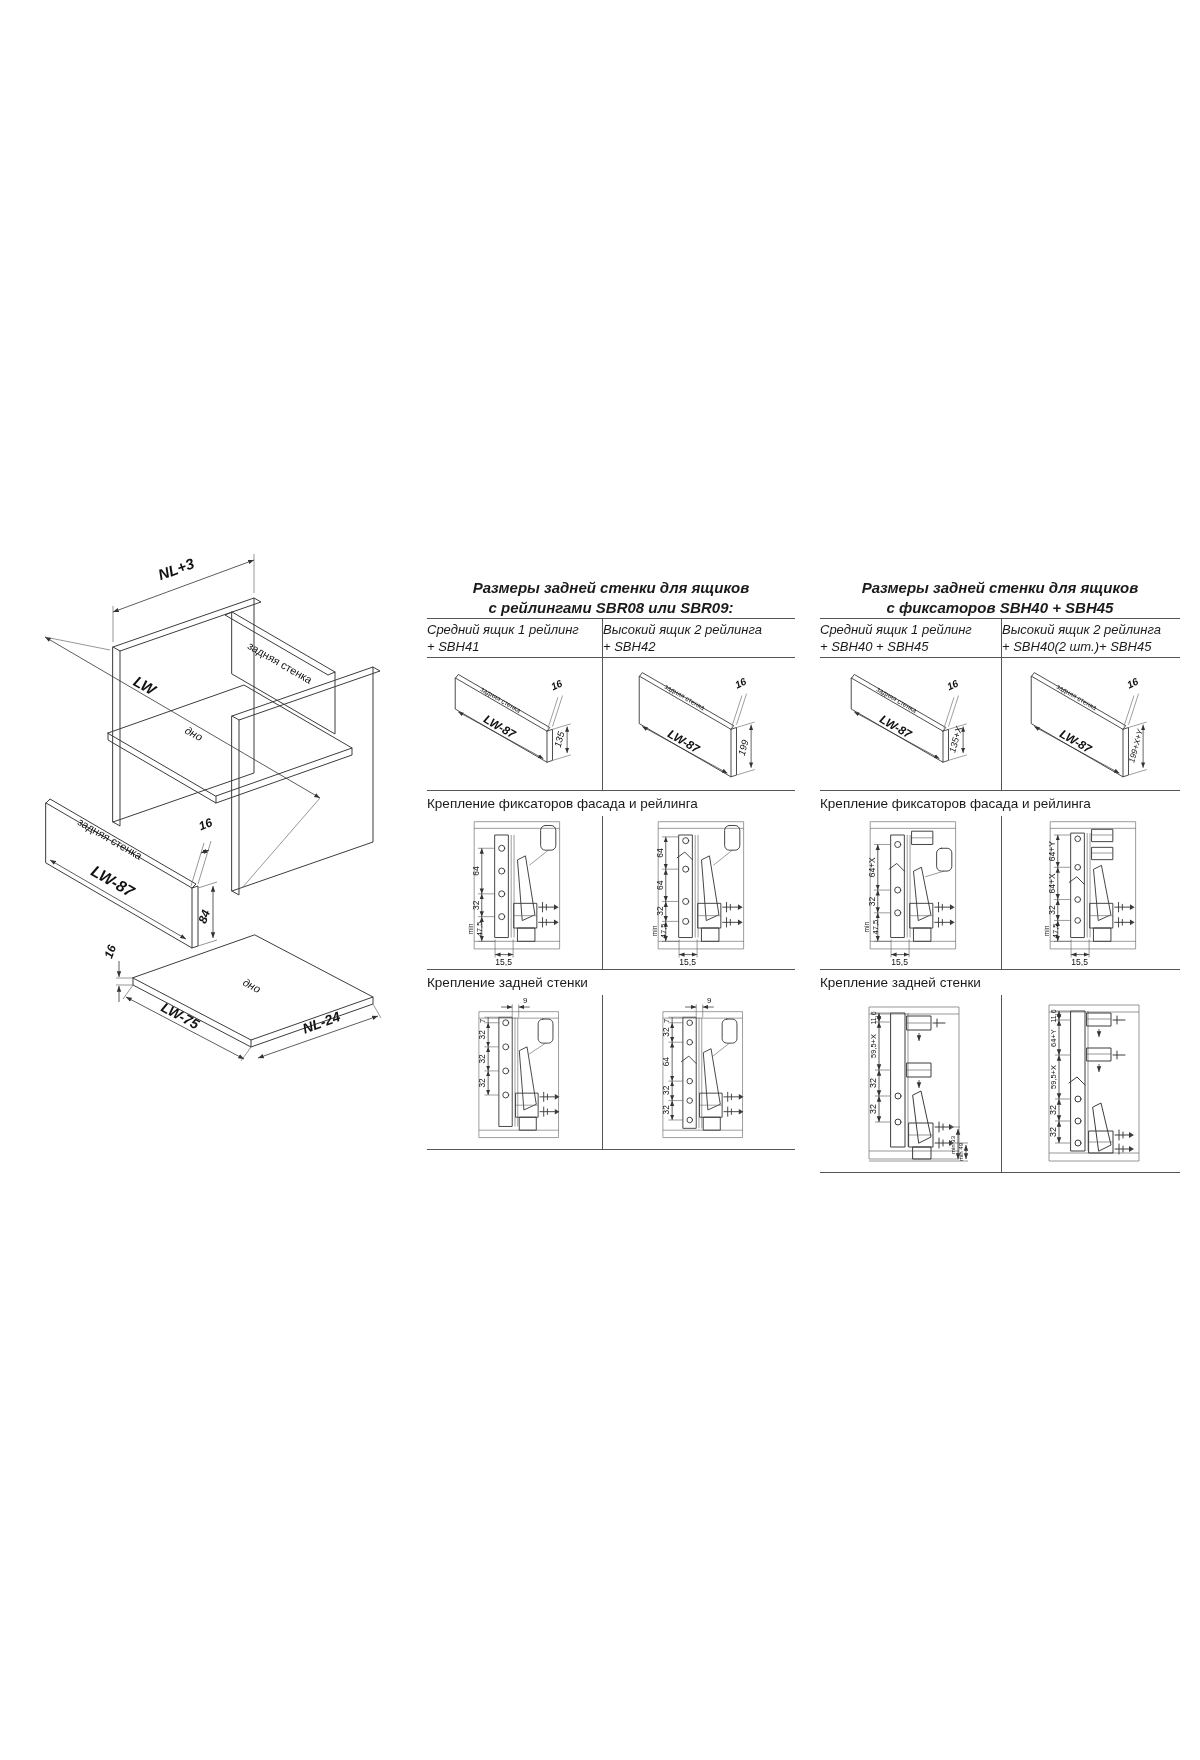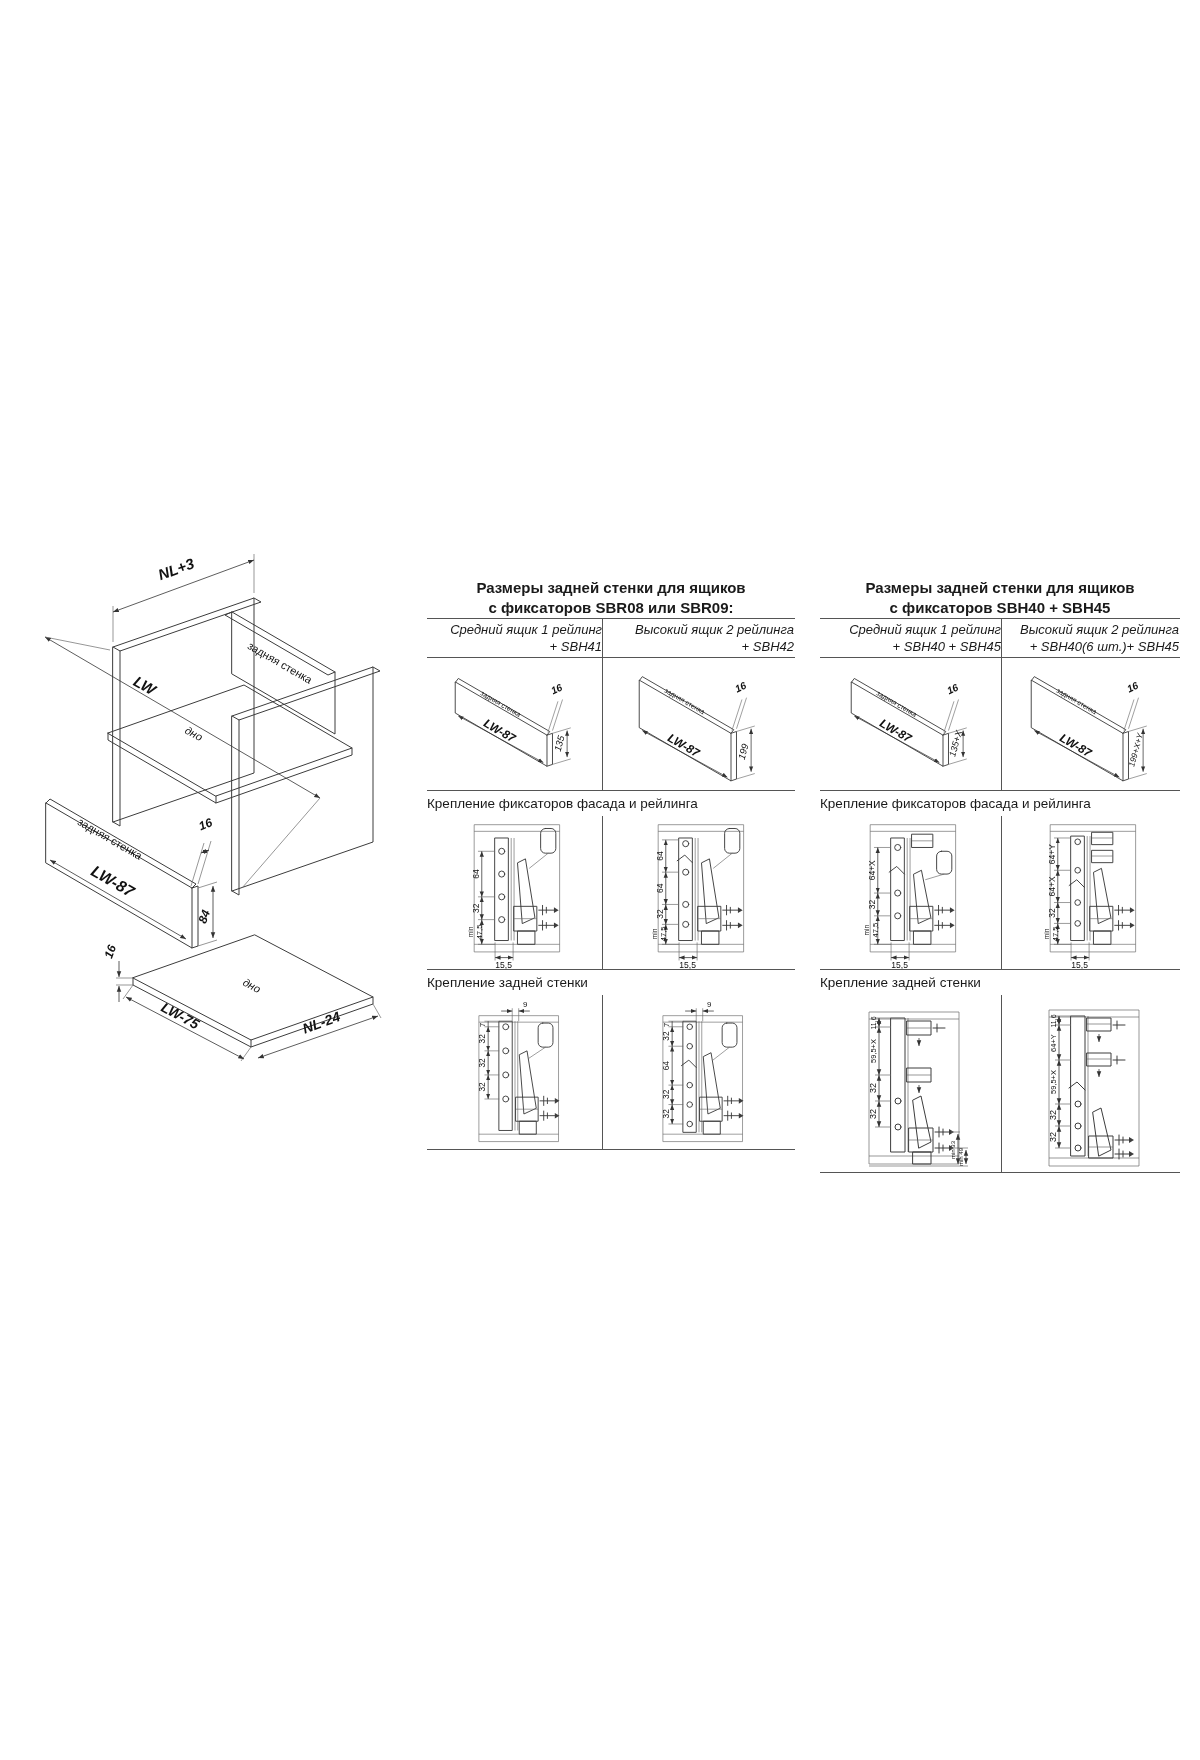--- a/index.html
+++ b/index.html
@@ -1,24 +1,24 @@
 <!DOCTYPE html>
 <html><head>
 <meta charset="utf-8">
 <style>
   html,body{margin:0;padding:0;background:#fff;}
   #page{position:relative;width:1200px;height:1760px;background:#fff;overflow:hidden;
         font-family:"Liberation Sans",sans-serif;color:#1a1a1a;}
   .abs{position:absolute;}
   
   .ttable{position:absolute;}
-  .ttitle{text-align:center;font-weight:bold;font-size:15px;line-height:20px;padding-top:6px;height:46px;box-sizing:border-box;}
+  .ttitle{text-align:center;font-weight:bold;font-size:15px;line-height:20px;padding-top:6px;height:46px;box-sizing:border-box;font-style:italic;}
   .thead{display:flex;border-top:1px solid #555;border-bottom:1px solid #555;height:40px;box-sizing:border-box;}
   .trow{display:flex;border-bottom:1px solid #555;box-sizing:border-box;}
-  .tcell{box-sizing:border-box;display:flex;align-items:flex-end;justify-content:center;}
+  .tcell{box-sizing:border-box;display:flex;align-items:flex-start;justify-content:center;}
   .c-div{border-right:1px solid #555;}
   .hcell{flex-direction:column;font-style:italic;font-size:13px;line-height:17px;justify-content:center;text-align:center;}
   .tsection{text-align:left;font-size:13.5px;height:25px;line-height:25px;box-sizing:border-box;}
   
   .ln{stroke:#3c3c3c;stroke-width:1;fill:none;stroke-linejoin:round;stroke-linecap:round;}
   .tn{stroke:#6a6a6a;stroke-width:0.7;fill:none;}
   .dm{stroke:#333;stroke-width:0.8;fill:none;}
   .sld{fill:#3c3c3c;stroke:none;}
   text{fill:#111;}
   .t-iso{font-size:11px;}
@@ -112,21 +112,21 @@
       <text class="t-dim" font-size="14" x="158" y="530" text-anchor="middle" transform="rotate(28 158 530)">LW-75</text>
       <path class="tn" d="M353,514 L361,528"></path>
       <path class="dm" d="M238,568 L358,526" marker-start="url(#ar)" marker-end="url(#ar)"></path>
       <text class="t-dim" font-size="14" x="303" y="537" text-anchor="middle" transform="rotate(-20 303 537)">NL-24</text>
     </g>
   </svg>
 
   <div class="ttable" style="left:427px;top:572px;width:368px;">
     <div class="ttitle">
       <div>Размеры задней стенки для ящиков</div>
-      <div>с фиксаторов SBR08 или SBR09:</div>
+      <div>с рейлингами SBR08 или SBR09:</div>
     </div>
     <div class="thead">
       <div class="tcell hcell c-div" style="width:176px">
         <div>Средний ящик 1 рейлинг</div>
         <div>+ SBH41</div>
       </div>
       <div class="tcell hcell" style="width:191px">
         <div>Высокий ящик 2 рейлинга</div>
         <div>+ SBH42</div>
       </div>
@@ -416,21 +416,21 @@
       <div>Размеры задней стенки для ящиков</div>
       <div>с фиксаторов SBH40 + SBH45</div>
     </div>
     <div class="thead">
       <div class="tcell hcell c-div" style="width:182px">
         <div>Средний ящик 1 рейлинг</div>
         <div>+ SBH40 + SBH45</div>
       </div>
       <div class="tcell hcell" style="width:177px">
         <div>Высокий ящик 2 рейлинга</div>
-        <div>+ SBH40(6 шт.)+ SBH45</div>
+        <div>+ SBH40(2 шт.)+ SBH45</div>
       </div>
     </div>
 
     <div class="trow" style="height:133px">
       <div class="tcell c-div" style="width:182px">
         <svg width="150" height="128" viewBox="0 0 150 140">
           <path class="ln" d="M10,22 L110,80 L110,114 L10,56 Z"></path>
           <path class="ln" d="M10,22 L13,18 L113,76 L110,80"></path>
           <path class="ln" d="M110,80 L116,78 L116,112 L110,114"></path>
           <text font-size="7.5" x="58" y="48" text-anchor="middle" transform="rotate(30 58 48)">задняя стенка</text>

